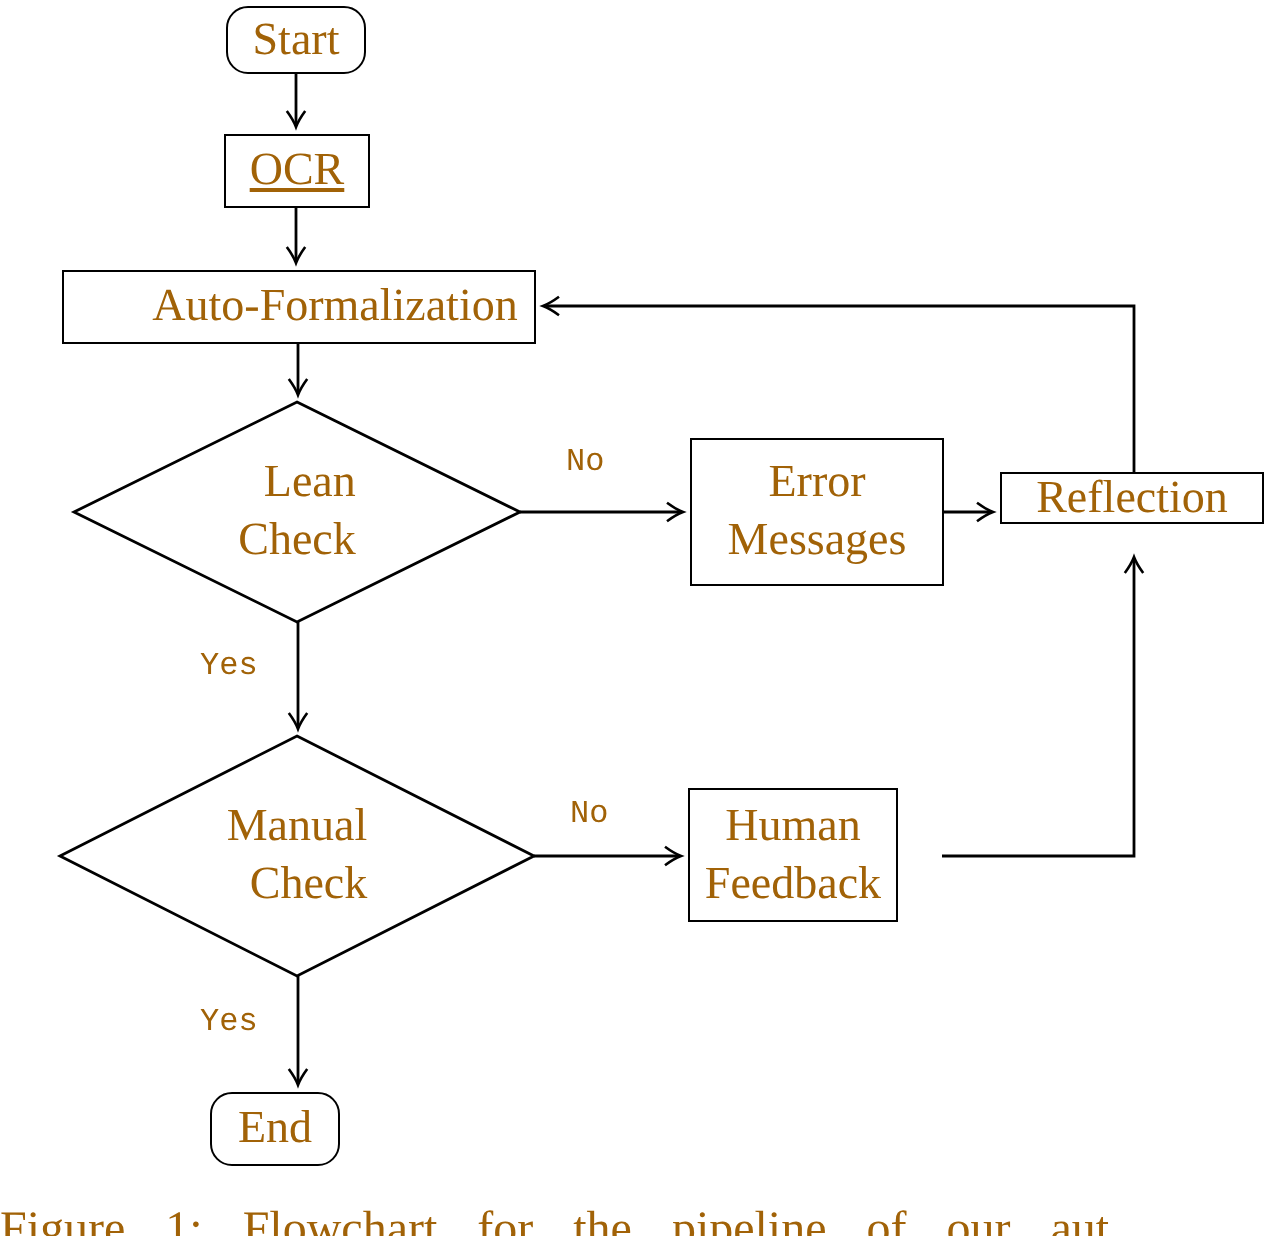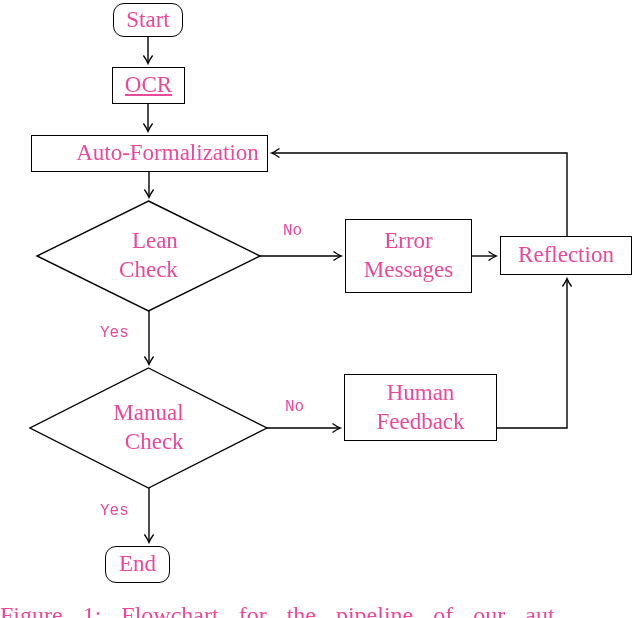--- a/index.html
+++ b/index.html
@@ -7,21 +7,21 @@
     padding: 0;
     background: #ffffff;
   }
   #stage {
     position: relative;
     width: 638px;
     height: 618px;
     background: #ffffff;
     overflow: hidden;
     font-family: "Liberation Serif", "DejaVu Serif", serif;
-    color: #ec4899;
+    color: #a16207;
   }
   #wires {
     position: absolute;
     left: 0;
     top: 0;
     width: 638px;
     height: 618px;
   }
   .node-box {
     position: absolute;
@@ -114,28 +114,28 @@
   </div>
 
   <div class="diamond-label" style="left:78px; top:224px; width:141px; height:64px;">Lean
 Check</div>
 
   <div class="node-box multiline" style="left:345px; top:219px; width:127px; height:74px;">
     <span class="multiline">Error
 Messages</span>
   </div>
 
-  <div class="node-box" style="left:500px; top:236px; width:132px; height:39px;">
+  <div class="node-box" style="left:500px; top:236px; width:132px; height:26px;">
     <span>Reflection</span>
   </div>
 
   <div class="diamond-label" style="left:78px; top:396px; width:141px; height:64px;font-family:Liberation Serif, serif;">Manual
 Check</div>
 
-  <div class="node-box multiline" style="left:344px; top:374px; width:153px; height:67px;">
+  <div class="node-box multiline" style="left:344px; top:394px; width:105px; height:67px;">
     <span class="multiline">Human
 Feedback</span>
   </div>
 
   <div class="node-box rounded" style="left:105px; top:546px; width:65px; height:37px;">
     <span>End</span>
   </div>
 
   <div class="edge-label" style="left:283px; top:223px;">No</div>
 

